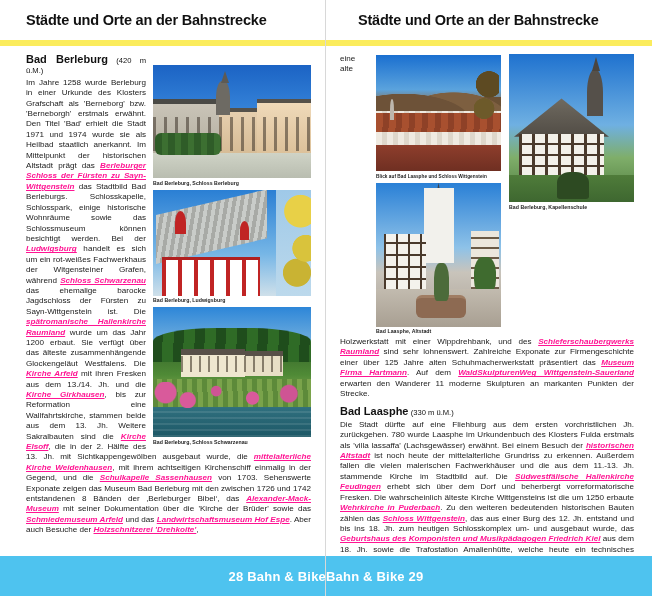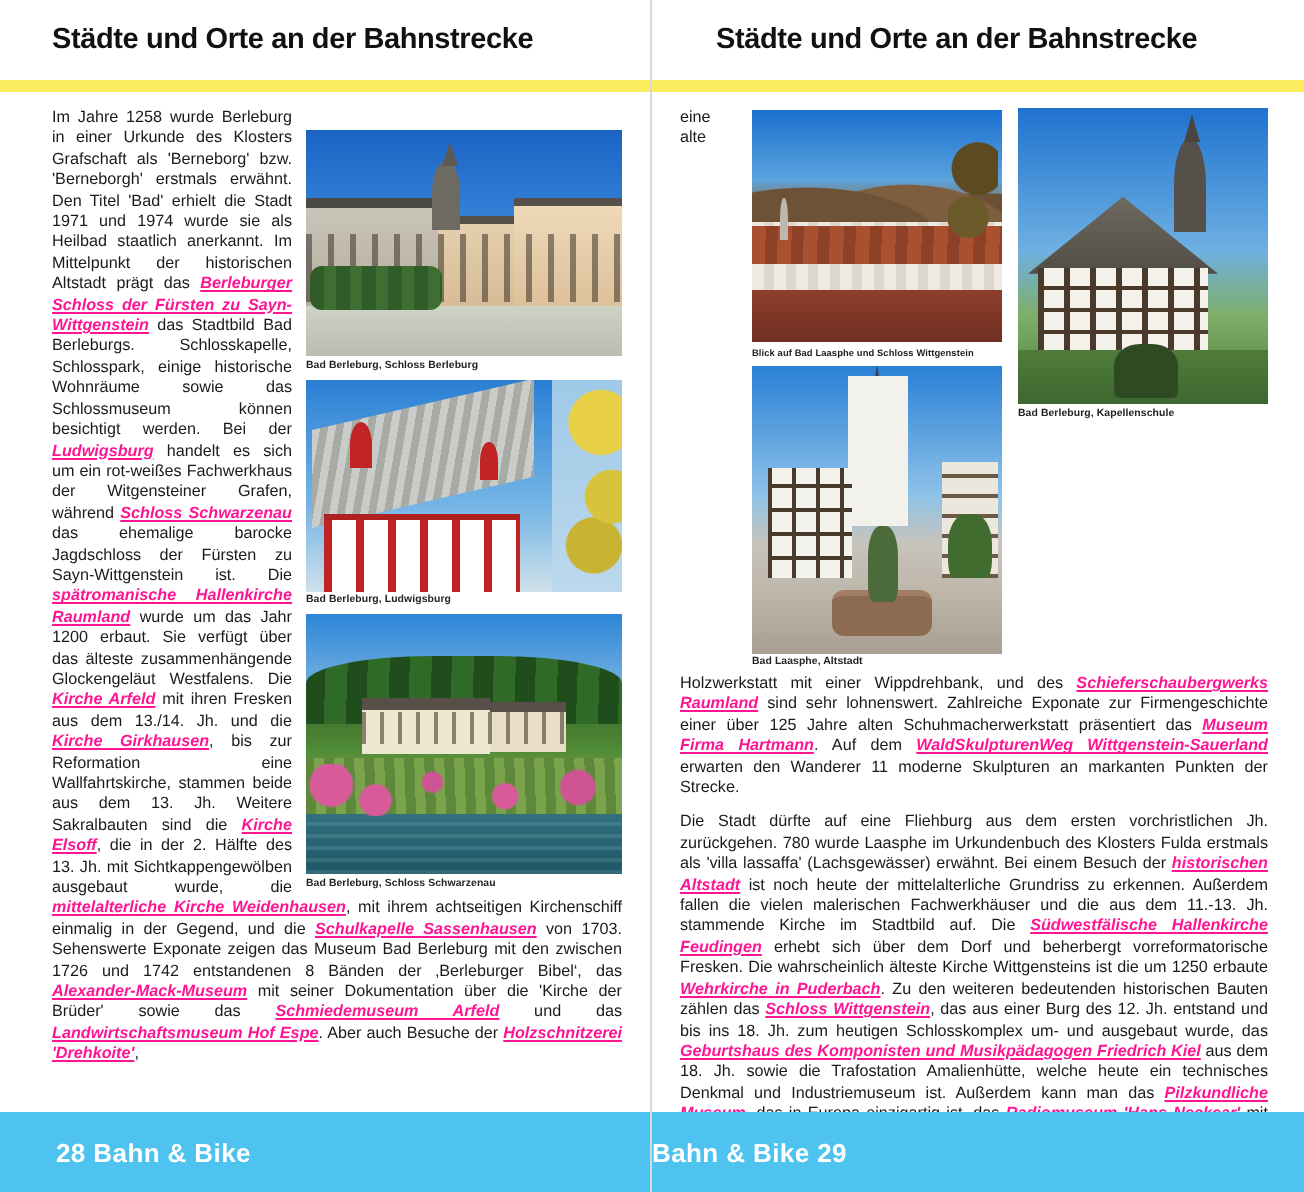--- a/index.html
+++ b/index.html
@@ -112,21 +112,21 @@
   .footer {
     position: absolute;
     bottom: 0;
     left: 0;
     width: 326px;
     height: 40px;
     background: #4ec3ef;
     display: flex;
     align-items: center;
   }
-  .footer.left  { justify-content: flex-start; padding-left: 28px; }
+  .footer.left  { justify-content: flex-end; padding-left: 28px; }
   .footer.right { justify-content: flex-start;  padding-right: 20px; }
   .footer span {
     color: #ffffff;
     font-size: 13px;
     font-weight: bold;
     letter-spacing: 0.2px;
   }
 
   
   .ph { position: relative; overflow: hidden; }
@@ -280,20 +280,24 @@
             <div class="manor2"></div>
           <div class="mwin"></div>
             <div class="bank"></div>
             <div class="flowers"></div>
             <div class="water"></div>
         </div>
         <div class="cap">Bad Berleburg, Schloss Schwarzenau</div>
       </div>
 
       <div class="col">
+        <div style="margin-bottom:1px;">
+          <span class="secttitle">Bad Berleburg</span>
+          <span class="alt">(420 m ü.M.)</span>
+        </div>
         <p class="para"><span>Im Jahre 1258 wurde Berleburg in einer Urkunde des Klosters Grafschaft als 'Berneborg' bzw. 'Berneborgh' erstmals erwähnt. Den Titel 'Bad' erhielt die Stadt 1971 und 1974 wurde sie als Heilbad staatlich anerkannt. Im Mittelpunkt der historischen Altstadt prägt das </span><span class="lnk">Berleburger Schloss der Fürsten zu Sayn-Wittgenstein</span><span> das Stadtbild Bad Berleburgs. Schlosskapelle, Schlosspark, einige historische Wohnräume sowie das Schlossmuseum können besichtigt werden. Bei der </span><span class="lnk">Ludwigsburg</span><span> handelt es sich um ein rot-weißes Fachwerkhaus der Witgensteiner Grafen, während </span><span class="lnk">Schloss Schwarzenau</span><span> das ehemalige barocke Jagdschloss der Fürsten zu Sayn-Wittgenstein ist. Die </span><span class="lnk">spätromanische Hallenkirche Raumland</span><span> wurde um das Jahr 1200 erbaut. Sie verfügt über das älteste zusammenhängende Glockengeläut Westfalens. Die </span><span class="lnk">Kirche Arfeld</span><span> mit ihren Fresken aus dem 13./14. Jh. und die </span><span class="lnk">Kirche Girkhausen</span><span>, bis zur Reformation eine Wallfahrtskirche, stammen beide aus dem 13. Jh. Weitere Sakralbauten sind die </span><span class="lnk">Kirche Elsoff</span><span>, die in der 2. Hälfte des 13. Jh. mit Sichtkappengewölben ausgebaut wurde, die </span><span class="lnk">mittelalterliche Kirche Weidenhausen</span><span>, mit ihrem achtseitigen Kirchenschiff einmalig in der Gegend, und die </span><span class="lnk">Schulkapelle Sassenhausen</span><span> von 1703. Sehenswerte Exponate zeigen das Museum Bad Berleburg mit den zwischen 1726 und 1742 entstandenen 8 Bänden der ‚Berleburger Bibel‘, das </span><span class="lnk">Alexander-Mack-Museum</span><span> mit seiner Dokumentation über die 'Kirche der Brüder' sowie das </span><span class="lnk">Schmiedemuseum Arfeld</span><span> und das </span><span class="lnk">Landwirtschaftsmuseum Hof Espe</span><span>. Aber auch Besuche der </span><span class="lnk">Holzschnitzerei 'Drehkoite'</span><span>,</span></p>
       </div>
     </div>
 
     <div class="footer left">
       <span>28 Bahn &amp; Bike</span>
     </div>
   </div>
 
   <div class="page right">
@@ -342,20 +346,24 @@
         </div>
         <div class="cap">Bad Laasphe, Altstadt</div>
       </div>
 
       <div class="col">
 
         <p class="para"><span>eine alte Holzwerkstatt mit einer Wippdrehbank, und des </span><span class="lnk">Schieferschaubergwerks Raumland</span><span> sind sehr lohnenswert. Zahlreiche Exponate zur Firmengeschichte einer über 125 Jahre alten Schuhmacherwerkstatt präsentiert das </span><span class="lnk">Museum Firma Hartmann</span><span>. Auf dem </span><span class="lnk">WaldSkulpturenWeg Wittgenstein-Sauerland</span><span> erwarten den Wanderer 11 moderne Skulpturen an markanten Punkten der Strecke.</span></p>
 
         <div class="gap"></div>
 
+        <div style="margin-bottom:1px;">
+          <span class="secttitle">Bad Laasphe</span>
+          <span class="alt">(330 m ü.M.)</span>
+        </div>
 
         <p class="para"><span>Die Stadt dürfte auf eine Fliehburg aus dem ersten vorchristlichen Jh. zurückgehen. 780 wurde Laasphe im Urkundenbuch des Klosters Fulda erstmals als 'villa lassaffa' (Lachsgewässer) erwähnt. Bei einem Besuch der </span><span class="lnk">historischen Altstadt</span><span> ist noch heute der mittelalterliche Grundriss zu erkennen. Außerdem fallen die vielen malerischen Fachwerkhäuser und die aus dem 11.-13. Jh. stammende Kirche im Stadtbild auf. Die </span><span class="lnk">Südwestfälische Hallenkirche Feudingen</span><span> erhebt sich über dem Dorf und beherbergt vorreformatorische Fresken. Die wahrscheinlich älteste Kirche Wittgensteins ist die um 1250 erbaute </span><span class="lnk">Wehrkirche in Puderbach</span><span>. Zu den weiteren bedeutenden historischen Bauten zählen das </span><span class="lnk">Schloss Wittgenstein</span><span>, das aus einer Burg des 12. Jh. entstand und bis ins 18. Jh. zum heutigen Schlosskomplex um- und ausgebaut wurde, das </span><span class="lnk">Geburtshaus des Komponisten und Musikpädagogen Friedrich Kiel</span><span> aus dem 18. Jh. sowie die Trafostation Amalienhütte, welche heute ein technisches Denkmal und Industriemuseum ist. Außerdem kann man das </span><span class="lnk">Pilzkundliche Museum</span><span>, das in Europa einzigartig ist, das </span><span class="lnk">Radiomuseum 'Hans Neckear'</span><span> mit seinen ca. 4000 Exponaten und das Heimatmuseum 'Banfetal und Feudingen' besuchen. Auf dem </span><span class="lnk">Planetenlehrpfad</span><span> werden Informationen über unser Sonnensystem vermittelt.</span></p>
 
       </div>
     </div>
 
     <div class="footer right">
       <span>Bahn &amp; Bike 29</span>
     </div>
   </div>

